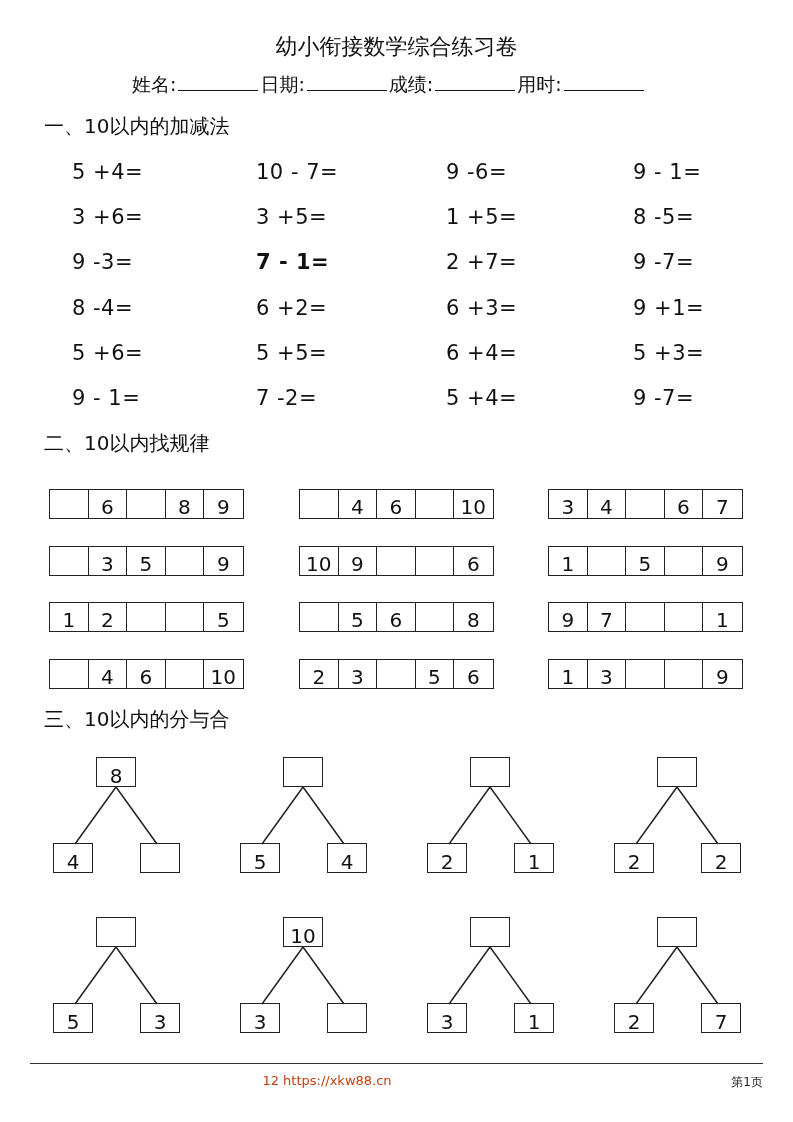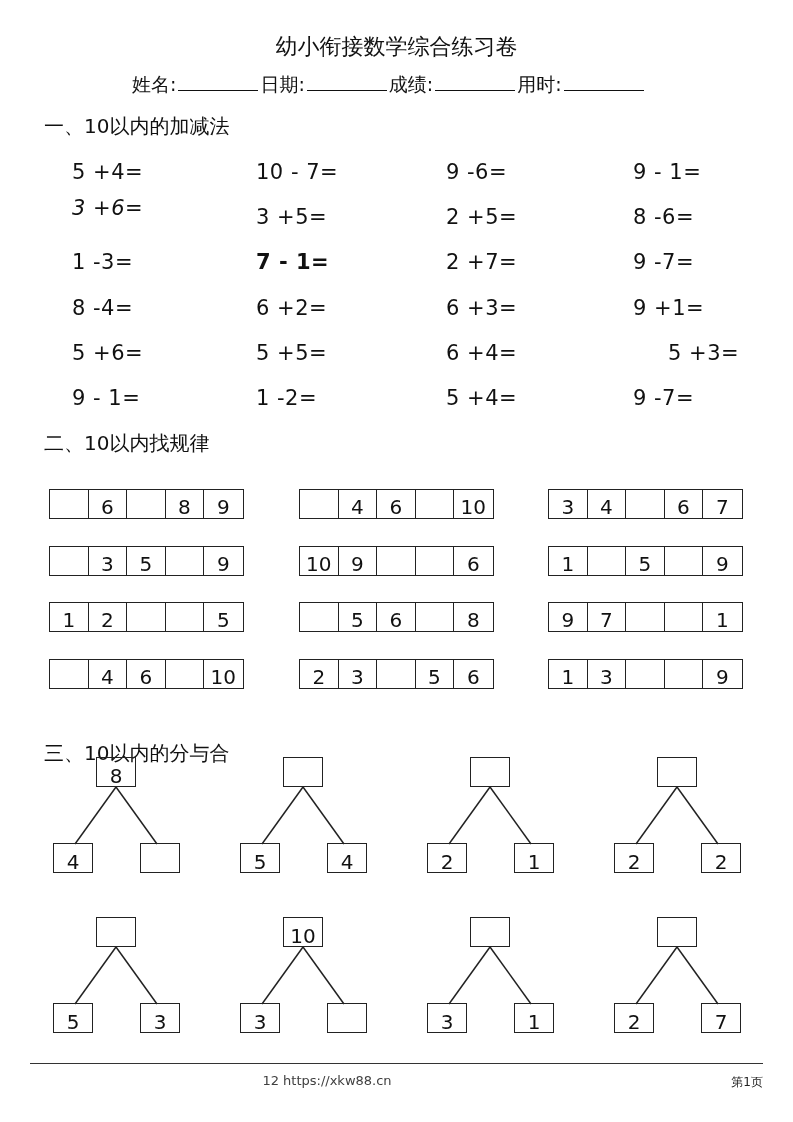--- a/index.html
+++ b/index.html
@@ -13,59 +13,59 @@
   .eq { position:absolute; font-size:21px; letter-spacing:0.5px; }
   .strip { position:absolute; display:flex; border:1.5px solid #222; height:28px; }
   .strip .cell { width:38.5px; height:28px; border-right:1.5px solid #222; font-size:20px;
                  display:flex; align-items:flex-end; justify-content:center; line-height:1; padding-bottom:1px; box-sizing:border-box; }
   .strip .cell:last-child { border-right:none; }
   .tree { position:absolute; width:130px; height:120px; }
   .tree svg { position:absolute; left:0; top:0; }
   .box { position:absolute; width:38px; height:28px; border:1.5px solid #222; font-size:20px;
          display:flex; align-items:flex-end; justify-content:center; line-height:1; background:transparent; box-sizing:content-box; }
   .footer-line { position:absolute; top:1063px; left:30px; width:733px; border-top:1.5px solid #333; }
-  .footer-url { position:absolute; top:1073px; left:0; width:654px; text-align:center; font-size:13px; color:#404040; }
+  .footer-url { position:absolute; top:1073px; left:0; width:654px; text-align:center; font-size:13px; color:#c2410c; }
   .footer-page { position:absolute; top:1074px; right:30px; font-size:12px; color:#222; }
 </style>
 </head>
 <body>
 
 <div class="title">幼小衔接数学综合练习卷</div>
 
 <div class="info-row">
   <span class="field"><span>姓名:</span><span class="blank"></span></span><span class="field"><span>日期:</span><span class="blank"></span></span><span class="field"><span>成绩:</span><span class="blank"></span></span><span class="field"><span>用时:</span><span class="blank"></span></span>
 </div>
 
 <div class="section" style="top:113px;text-align:center;">一、10以内的加减法</div>
 <div class="section" style="top:430px;">二、10以内找规律</div>
-<div class="section" style="top:706px;margin-top:34px;">三、10以内的分与合</div>
+<div class="section" style="top:706px;">三、10以内的分与合</div>
 
 <div id="arith">
     <div class="eq" style="left: 72px; top: 160px;">5 +4=</div>
     <div class="eq" style="left: 256px; top: 160px;">10 - 7=</div>
     <div class="eq" style="left: 446px; top: 160px;">9 -6=</div>
     <div class="eq" style="left: 633px; top: 160px;">9 - 1=</div>
-    <div class="eq" style="left: 72px; top: 196px; font-style: italic;">3 +6=</div>
+    <div class="eq" style="left: 72px; top: 205px;">3 +6=</div>
     <div class="eq" style="left: 256px; top: 205px;">3 +5=</div>
-    <div class="eq" style="left: 446px; top: 205px;">2 +5=</div>
-    <div class="eq" style="left: 633px; top: 205px;">8 -6=</div>
-    <div class="eq" style="left: 72px; top: 250px;">1 -3=</div>
+    <div class="eq" style="left: 446px; top: 205px;">1 +5=</div>
+    <div class="eq" style="left: 633px; top: 205px;">8 -5=</div>
+    <div class="eq" style="left: 72px; top: 250px;">9 -3=</div>
     <div class="eq" style="left: 256px; top: 250px; font-weight: bold;">7 - 1=</div>
     <div class="eq" style="left: 446px; top: 250px;">2 +7=</div>
     <div class="eq" style="left: 633px; top: 250px;">9 -7=</div>
     <div class="eq" style="left: 72px; top: 296px;">8 -4=</div>
     <div class="eq" style="left: 256px; top: 296px;">6 +2=</div>
     <div class="eq" style="left: 446px; top: 296px;">6 +3=</div>
     <div class="eq" style="left: 633px; top: 296px;">9 +1=</div>
     <div class="eq" style="left: 72px; top: 341px;">5 +6=</div>
     <div class="eq" style="left: 256px; top: 341px;">5 +5=</div>
     <div class="eq" style="left: 446px; top: 341px;">6 +4=</div>
-    <div class="eq" style="left: 668px; top: 341px;">5 +3=</div>
+    <div class="eq" style="left: 633px; top: 341px;">5 +3=</div>
     <div class="eq" style="left: 72px; top: 386px;">9 - 1=</div>
-    <div class="eq" style="left: 256px; top: 386px;">1 -2=</div>
+    <div class="eq" style="left: 256px; top: 386px;">7 -2=</div>
     <div class="eq" style="left: 446px; top: 386px;">5 +4=</div>
     <div class="eq" style="left: 633px; top: 386px;">9 -7=</div>
   </div>
 <div id="patterns">
     <div class="strip" style="left: 49px; top: 489px;">
       <div class="cell"></div>
       <div class="cell">6</div>
       <div class="cell"></div>
       <div class="cell">8</div>
       <div class="cell">9</div>

